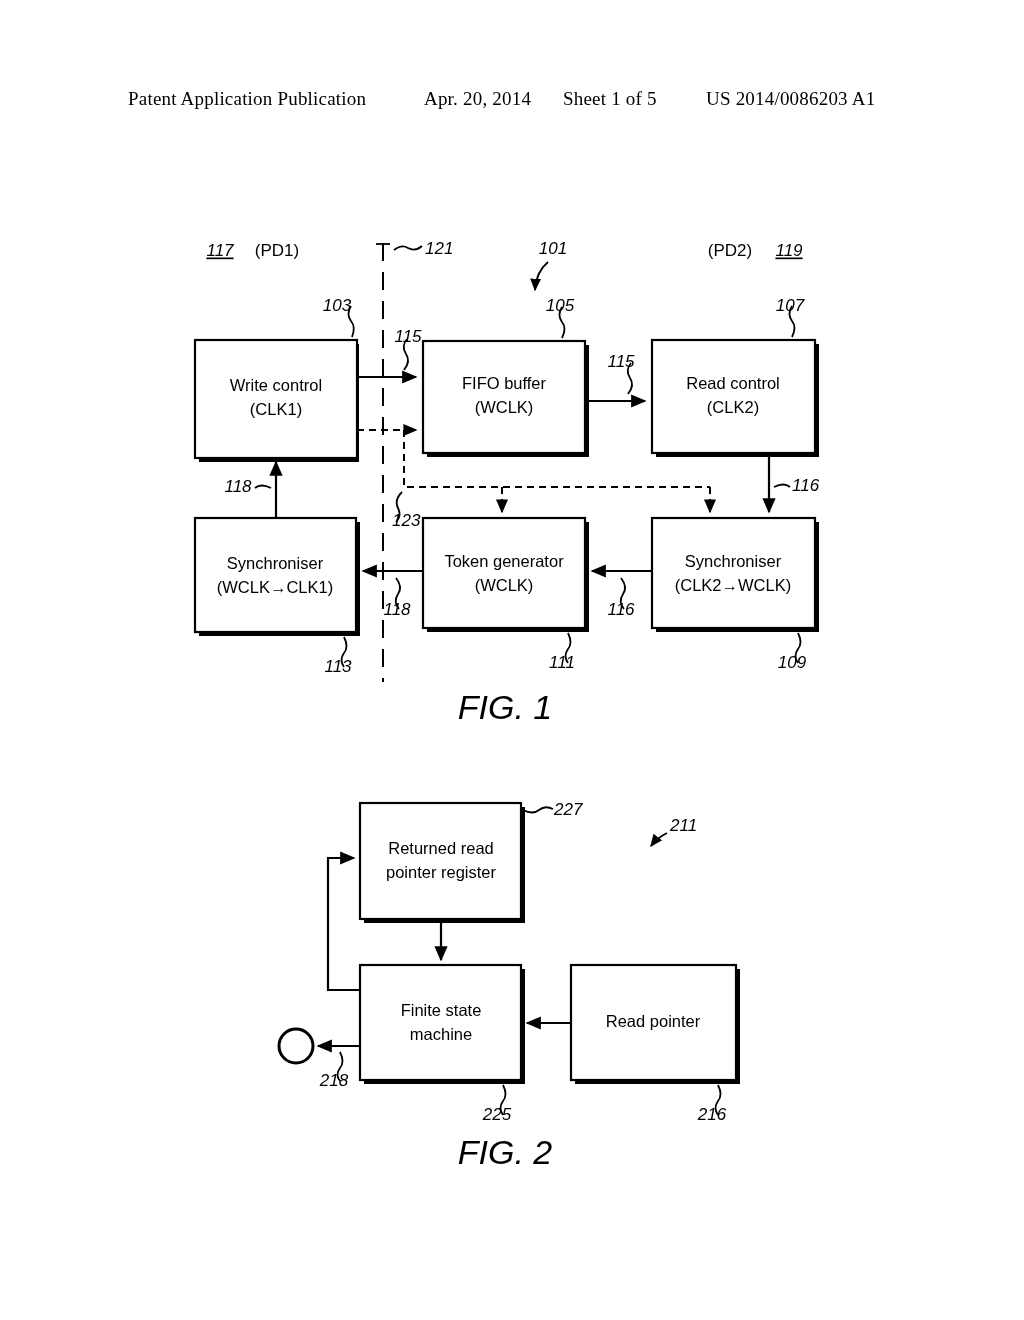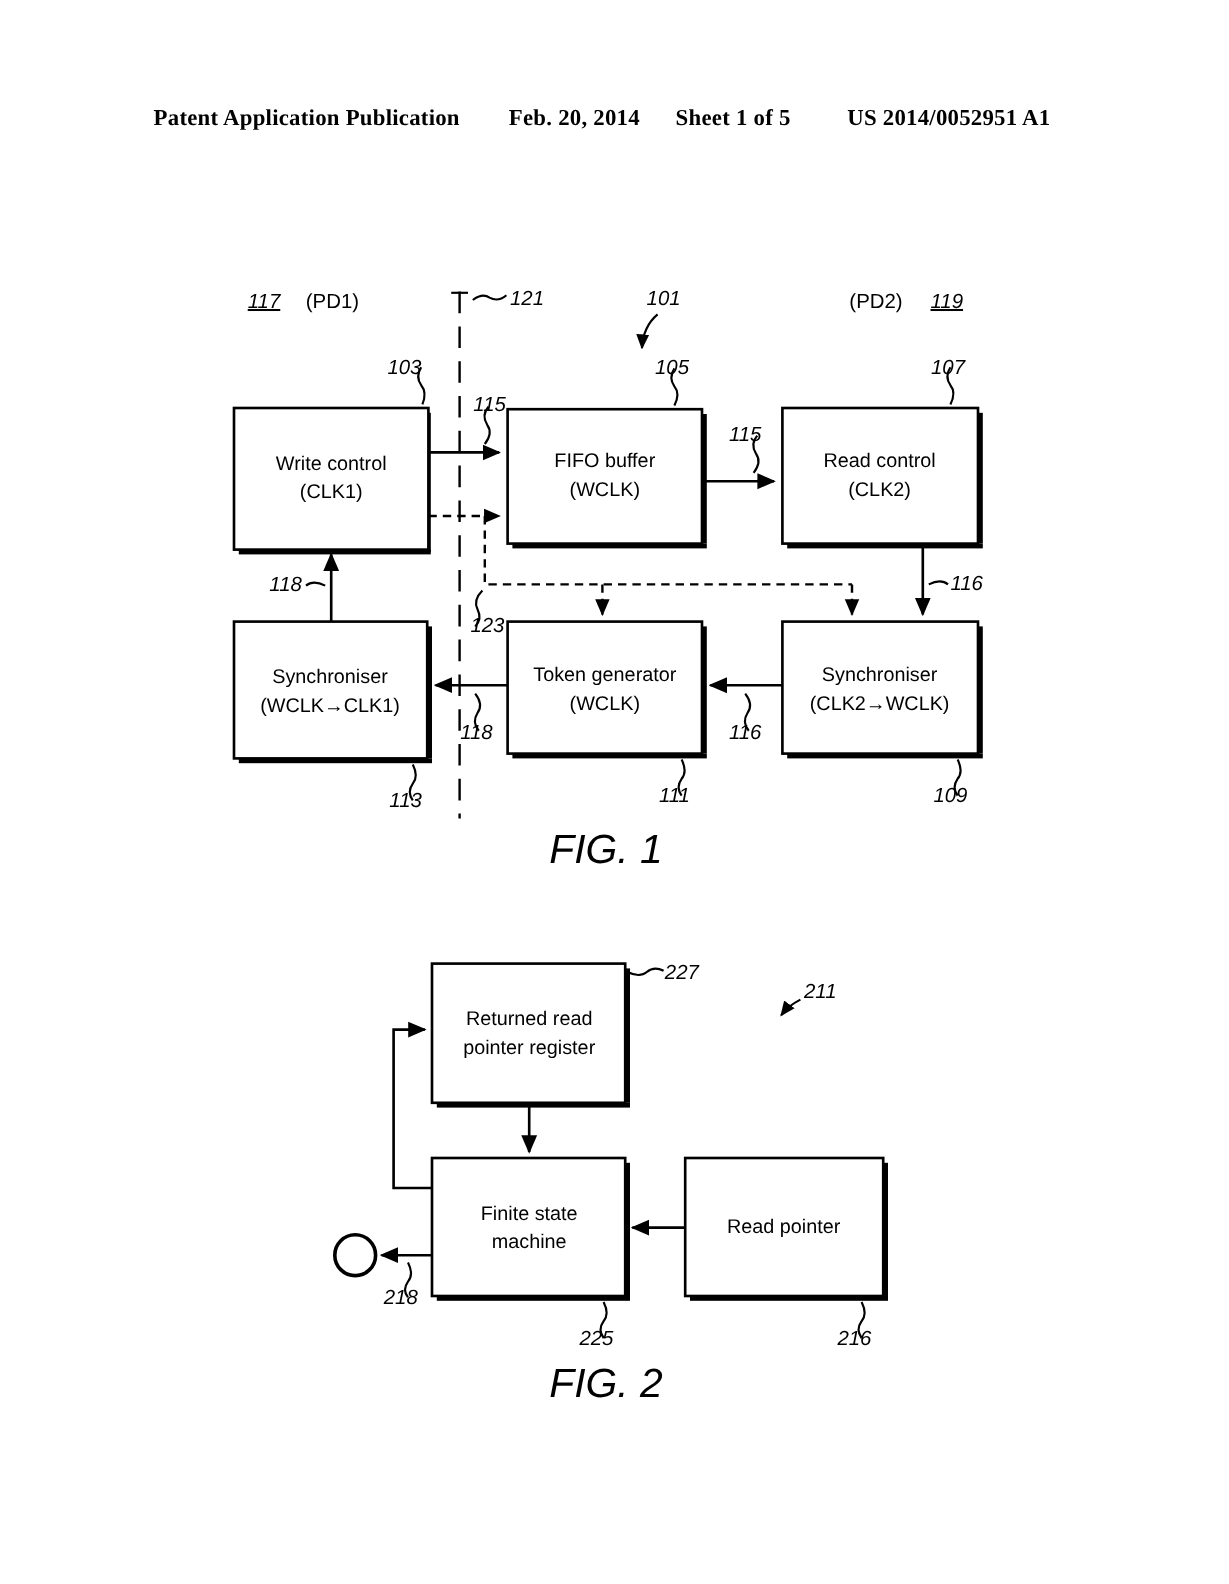--- a/index.html
+++ b/index.html
@@ -19,21 +19,21 @@
     position: absolute;
     left: 0; top: 0;
     width: 1024px;
     height: 1320px;
   }
   
   .hdr {
     position: absolute;
     top: 88px;
     font-family: "Liberation Serif", serif;
-    font-weight: bold;
+    font-weight: normal;
     font-size: 19px;
     letter-spacing: 0.2px;
     white-space: nowrap;
     color: #000;
   }
   #hdr-pub   { left: 128px; }
   #hdr-date  { left: 424px; }
   #hdr-sheet { left: 563px; }
   #hdr-num   { left: 706px; }
 
@@ -127,23 +127,23 @@
     text-anchor: middle;
     dominant-baseline: middle;
   }
 </style>
 </head>
 <body>
 
 <div id="sheet">
 
   <div class="hdr" id="hdr-pub">Patent Application Publication</div>
-  <div class="hdr" id="hdr-date">Feb. 20, 2014</div>
+  <div class="hdr" id="hdr-date">Apr. 20, 2014</div>
   <div class="hdr" id="hdr-sheet">Sheet 1 of 5</div>
-  <div class="hdr" id="hdr-num">US 2014/0052951 A1</div>
+  <div class="hdr" id="hdr-num">US 2014/0086203 A1</div>
 
   <svg id="fig" viewBox="0 0 1024 1320" xmlns="http://www.w3.org/2000/svg">
     <defs>
       <marker id="arr" viewBox="0 0 10 10" refX="9" refY="5" markerWidth="7" markerHeight="7" orient="auto-start-reverse">
         <path d="M 0 0.7 L 10 5 L 0 9.3 z" fill="#000"></path>
       </marker>
       <marker id="arrd" viewBox="0 0 10 10" refX="9" refY="5" markerWidth="7" markerHeight="7" orient="auto-start-reverse">
         <path d="M 0 0.7 L 10 5 L 0 9.3 z" fill="#000"></path>
       </marker>
     </defs>

